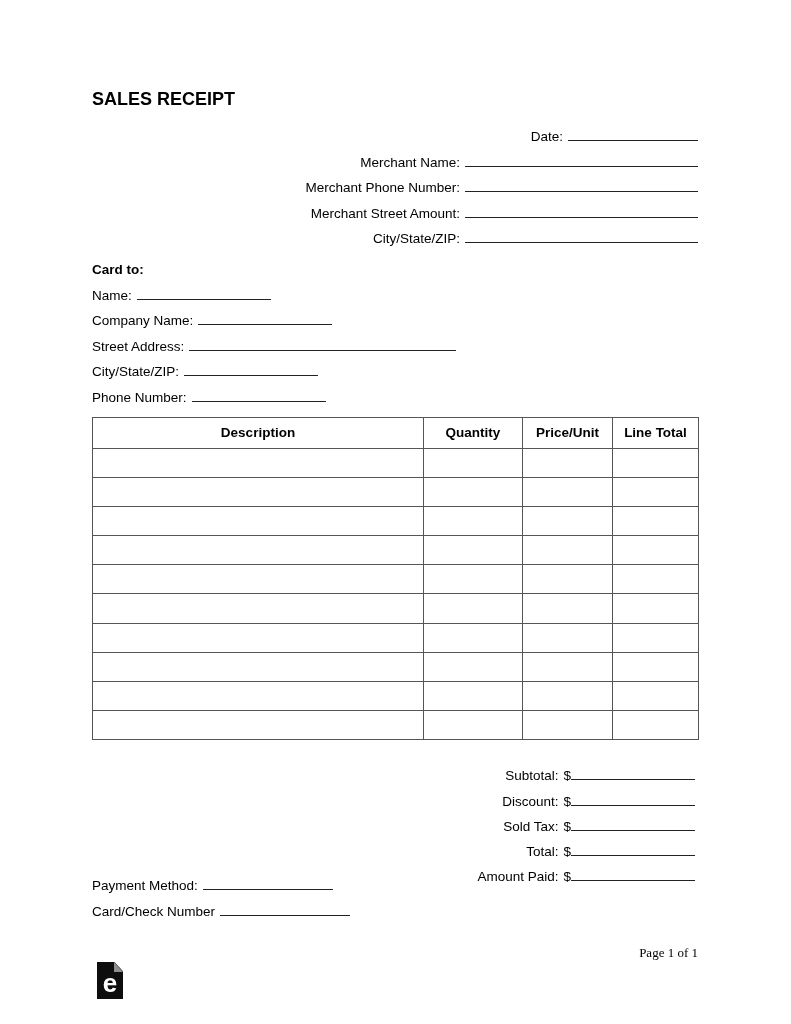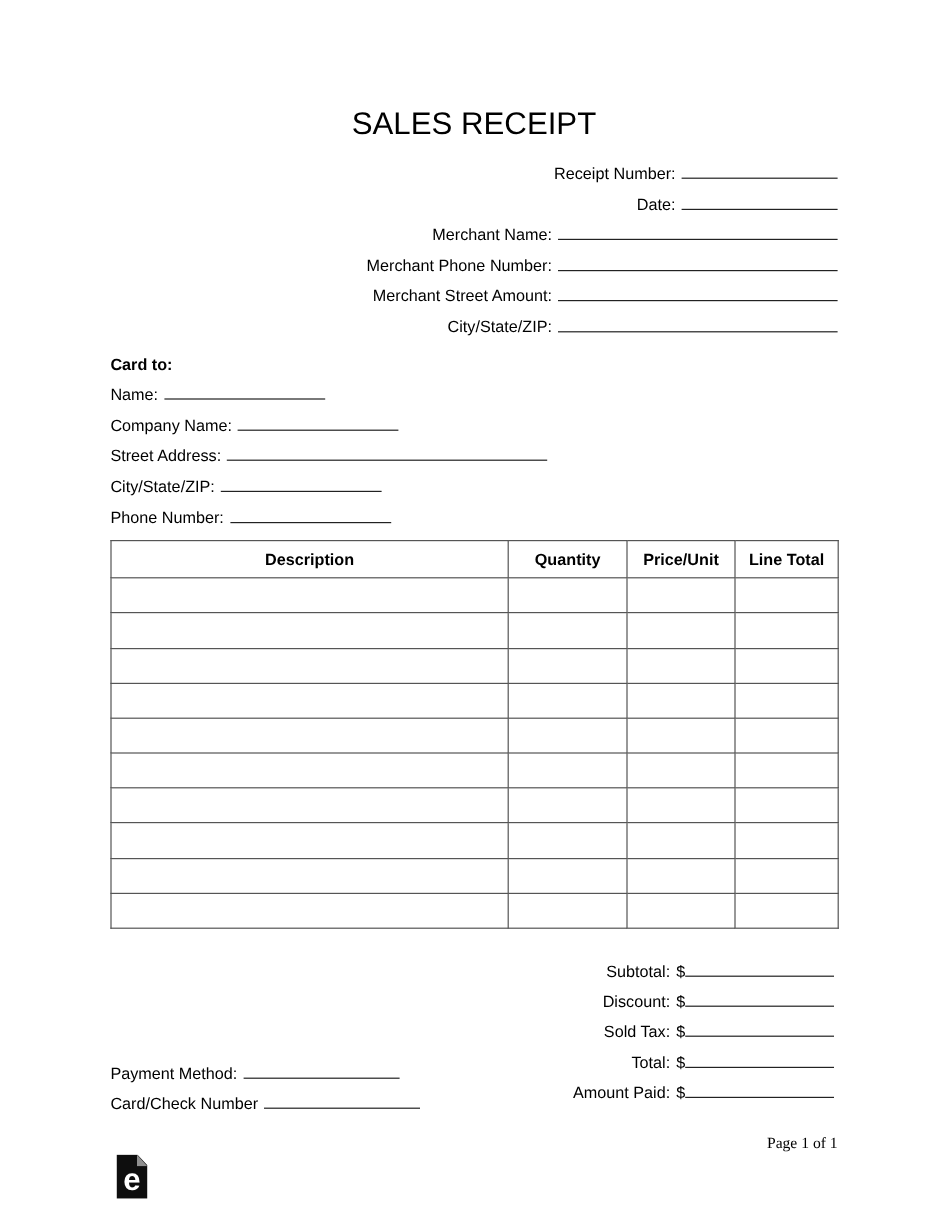--- a/index.html
+++ b/index.html
@@ -10,23 +10,23 @@
     background: #ffffff;
     color: #000000;
     font-family: "Liberation Sans", "DejaVu Sans", sans-serif;
     font-size: 13.5px;
     overflow: hidden;
   }
   .content { padding: 0 93px 0 92px; }
 
   .doc-title {
     padding-top: 90px;
-    text-align: center;
-    font-size: 26px;
-    font-weight: normal;
+    text-align: left;
+    font-size: 18px;
+    font-weight: bold;
     line-height: 1;
     margin-bottom: 16px;
   }
 
   .field-row { display: flex; align-items: baseline; line-height: 25.6px; white-space: nowrap; }
   .field-row.right { justify-content: flex-end; }
   .lbl { color: #000; }
   .bold { font-weight: bold; }
 
   .uline {
@@ -65,21 +65,21 @@
   }
   table.items td { height: 28.2px; }
   .col-desc { width: 331px; }
   .col-qty  { width: 99px; }
   .col-price{ width: 90px; }
   .col-line { width: 86px; }
 
   .bottom-section { position: relative; margin-top: 23px; height: 152px; }
   .totals { position: absolute; top: 0; right: 3px; }
   .totals .field-row { line-height: 25.2px; }
-  .payment { position: absolute; left: 0; top: 85px; }
+  .payment { position: absolute; left: 0; top: 110px; }
   .payment .field-row { line-height: 25.2px; }
 
   .footer-row {
     position: absolute;
     right: 93px;
     top: 945px;
     font-size: 13px;
     font-family: Liberation Serif, serif;
   }
 
@@ -104,24 +104,20 @@
 </style>
 </head>
 <body>
 
 <div class="sheet">
   <div class="content">
 
     <div class="doc-title">SALES RECEIPT</div>
 
     <div class="merchant-block">
-      <div class="field-row right">
-        <span class="lbl">Receipt Number:</span>
-        <span class="uline w130"></span>
-      </div>
       <div class="field-row right">
         <span class="lbl">Date:</span>
         <span class="uline w130"></span>
       </div>
       <div class="field-row right">
         <span class="lbl">Merchant Name:</span>
         <span class="uline w233"></span>
       </div>
       <div class="field-row right">
         <span class="lbl">Merchant Phone Number:</span>

